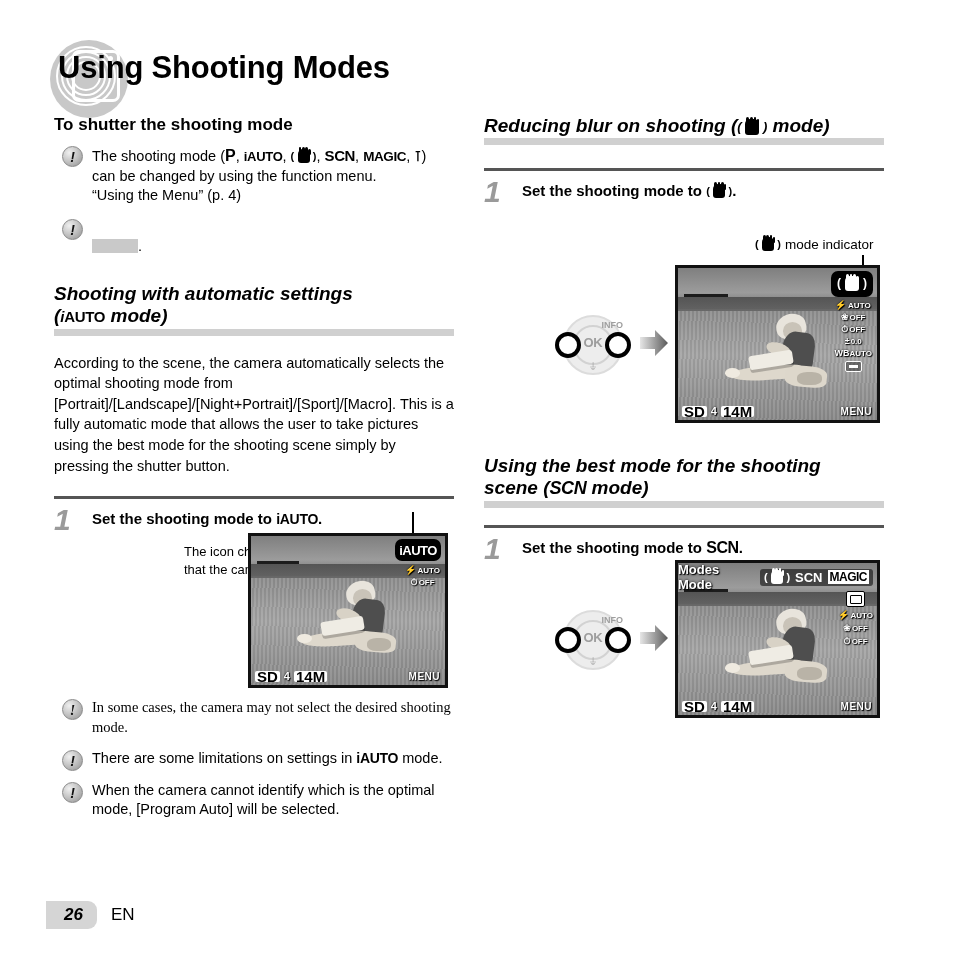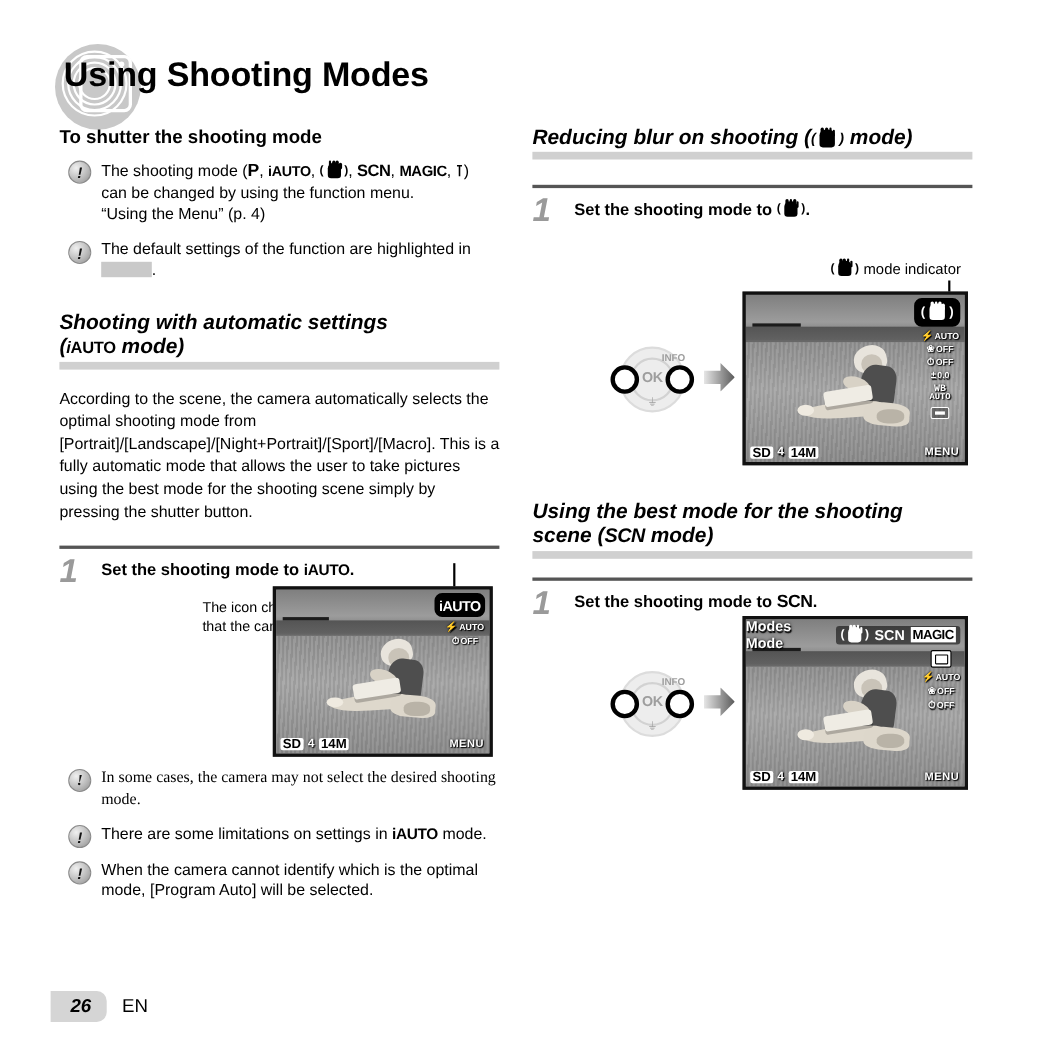--- a/index.html
+++ b/index.html
@@ -204,36 +204,36 @@
   .osd-col {
     position: absolute; z-index: 5; display: flex; flex-direction: column;
     align-items: center; gap: 3px;
   }
   .osd-item {
     color: #fff; font-size: 9px; font-weight: bold; line-height: 1;
     text-shadow: 0 0 2px #000, 1px 1px 1px #000;
     white-space: nowrap; display: flex; align-items: center; gap: 1px;
   }
   .osd-item .sub { font-size: 8px; }
-  .osd-wb { flex-direction: column; gap: 0; line-height: 1.05; align-items: center; font-family: Liberation Mono, monospace; }
+  .osd-wb { flex-direction: row; gap: 0; line-height: 1.05; align-items: center; }
   .osd-rect {
     width: 17px; height: 11px; border: 1.5px solid #fff; border-radius: 2px;
     background: rgba(0,0,0,.35);
   }
   .osd-rect::after {
     content: ""; display: block; width: 9px; height: 3px;
     background: #fff; margin: 3px auto 0;
   }
   .lcd-bottom {
     position: absolute; left: 0; right: 0; bottom: 0; height: 17px;
     display: flex; align-items: center; z-index: 5;
   }
   .lcd-bottom .left { display: flex; align-items: center; gap: 4px; margin-left: 4px; }
   .pill {
-    background: #fff; color: #000; font-size: 12px; font-weight: bold;
+    background: #fff; color: #000; font-size: 15px; font-weight: bold;
     padding: 0 2px; border-radius: 2px; line-height: 11px;
   }
   .wtxt {
     color: #fff; font-size: 11px; font-weight: bold; line-height: 1;
     text-shadow: 0 0 2px #000, 1px 1px 1px #000;
   }
   .menu-txt {
     margin-left: auto; margin-right: 5px; color: #fff; font-size: 10px;
     font-weight: bold; letter-spacing: .5px;
     text-shadow: 0 0 2px #000, 1px 1px 1px #000;
@@ -336,21 +336,21 @@
     <div class="note-txt">
       <span>The shooting mode (</span><span class="g g-p">P</span>, <span class="g g-iauto">i<i>AUTO</i></span>, <span class="hand"><span class="w wl">(</span><span class="palm"></span><span class="f f1"></span><span class="f f2"></span><span class="f f3"></span><span class="f f4"></span><span class="w wr">)</span></span>, <span class="g g-scn">SCN</span>, <span class="g g-magic">MAGIC</span>, <span class="g g-pano">⊺</span><span>)</span><br>
       <span>can be changed by using the function menu.</span><br>
       <span>“Using the Menu” (p. 4)</span>
     </div>
   </div>
 
   <div class="note" style="margin-top:12px;">
     <span class="note-ico"></span>
     <div class="note-txt">
-      <span>The default settings of the function are highlighted in</span><br>
+      <br>
       <span class="hl-box"></span><span>.</span>
     </div>
   </div>
 
   <div class="sec-head" style="margin-top:26px;">
     <span>Shooting with automatic settings</span><br>
     <span>(</span><span class="g g-iauto" style="font-size:15px">i<i>AUTO</i></span><span> mode)</span>
     <span class="band"></span>
   </div>
 

